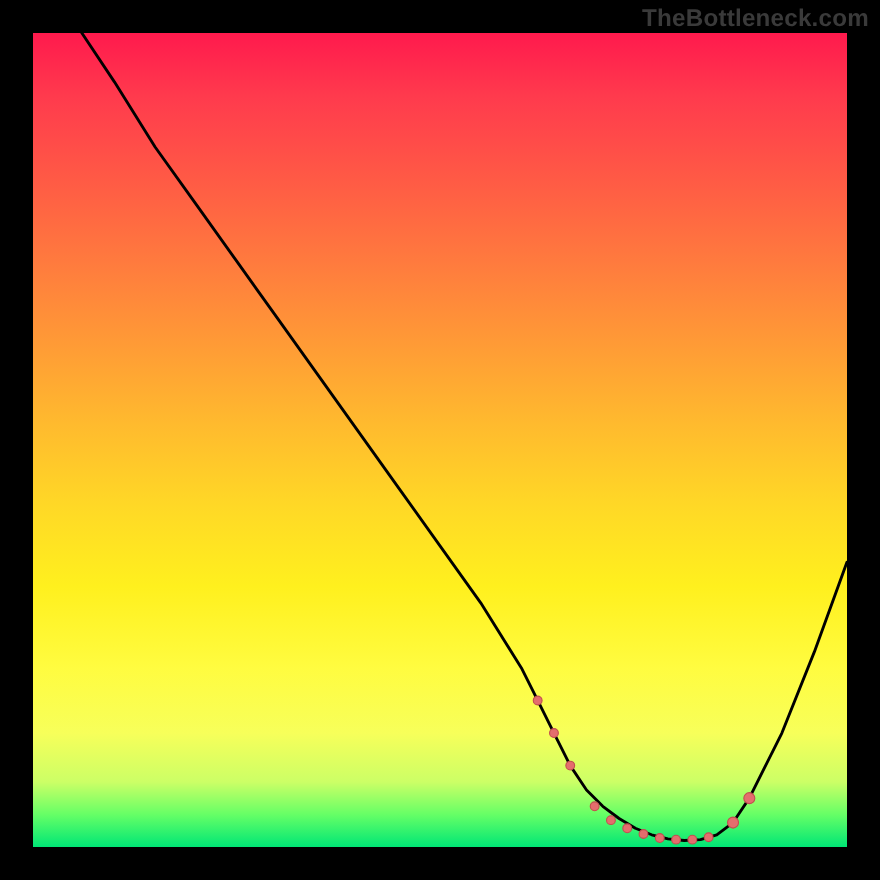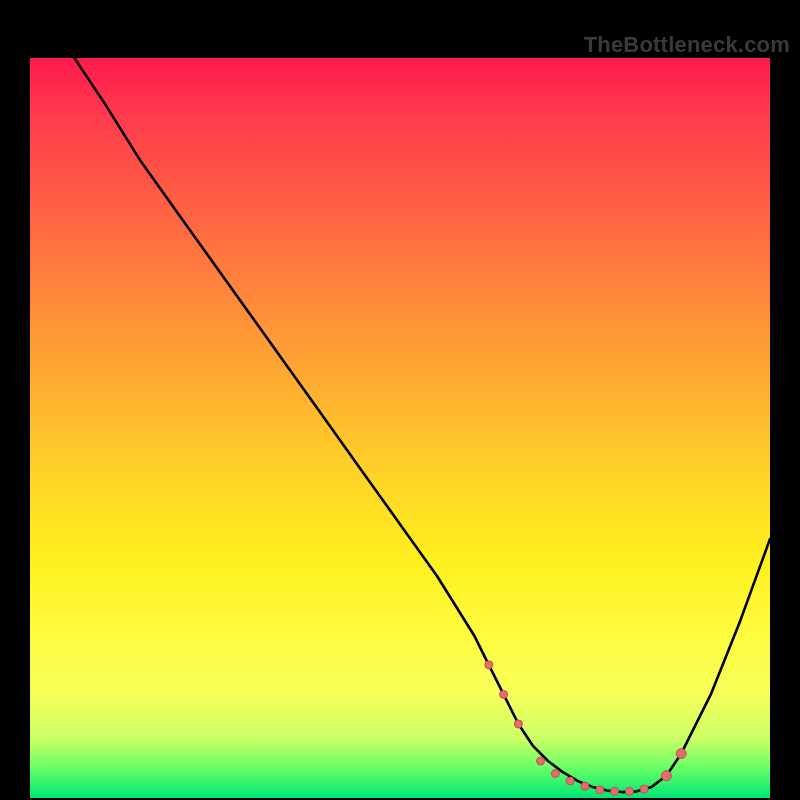--- a/index.html
+++ b/index.html
@@ -8,21 +8,20 @@
     width: 800px;
     height: 800px;
     background: #000;
     font-family: Arial, Helvetica, sans-serif;
     overflow: hidden;
   }
   .wrap {
     position: relative;
     width: 800px;
     height: 617px;
-    margin-top: 28px;
   }
   .attribution {
     position: absolute;
     top: 4px;
     right: 10px;
     color: #3a3a3a;
     font-size: 22px;
     font-weight: 600;
     letter-spacing: 0.2px;
     z-index: 10;

